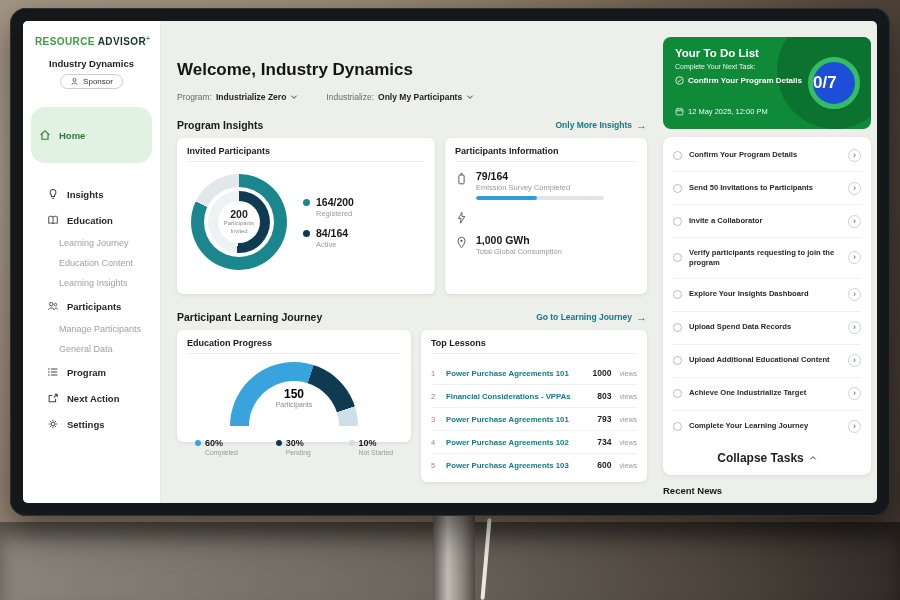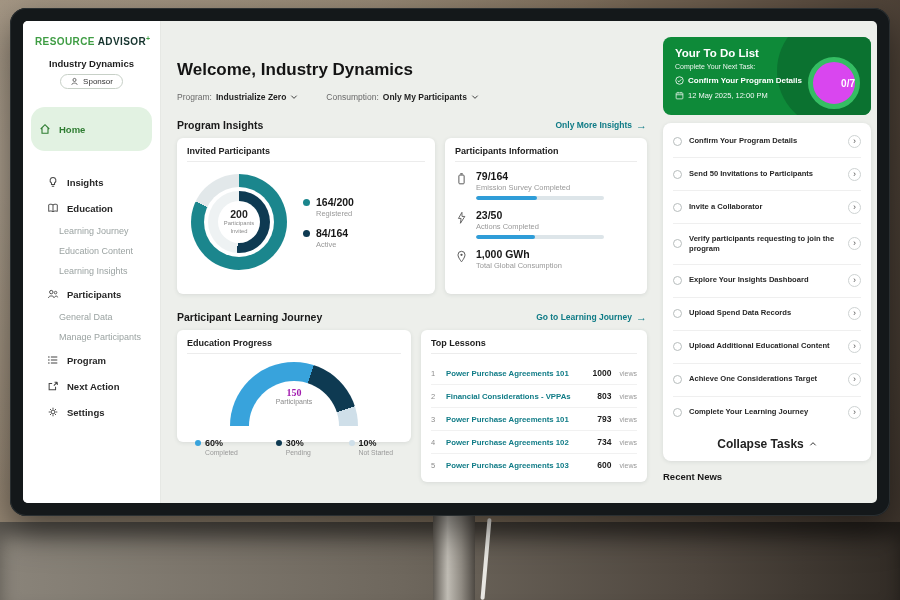--- a/index.html
+++ b/index.html
@@ -27,21 +27,21 @@
   .sidebar { position:absolute; left:0; top:0; bottom:0; width:138px; background:#fff; border-right:1px solid #e6e8e4; padding-top:14px; }
   .logo { padding:0 12px; font-size:10px; font-weight:bold; letter-spacing:.4px; white-space:nowrap; }
   .logo .res { color:#3f9d44; }
   .logo .adv { color:#16342e; }
   .logo sup { font-size:7px; color:#3f9d44; }
   .org { font-size:9.5px; font-weight:bold; text-align:center; margin-top:11px; color:#1d1d1d; }
   .sponsor { display:flex; align-items:center; gap:4px; border:1px solid #c7d0c7; border-radius:10px;
     padding:2px 9px; margin:5px auto 2px; width:max-content; font-size:8px; color:#333; cursor:pointer; }
   .nav-item { display:flex; align-items:center; gap:8px; padding:7px 24px; font-size:9.5px; font-weight:bold; color:#272727; cursor:pointer; }
   .nav-item svg { width:12px; height:12px; color:#454545; flex:none; }
-  .nav-item.active { background:#e2f2e2; border-radius:14px; margin:18px 8px; padding:16px 8px; color:#2f7d32; }
+  .nav-item.active { background:#e2f2e2; border-radius:14px; margin:18px 8px; padding:22px 8px; color:#2f7d32; }
   .nav-item.active svg { color:#2f7d32; }
   .nav-sub { padding:5px 14px 5px 36px; font-size:9px; color:#9ba3a2; cursor:pointer; }
 
   
   .main { position:absolute; left:138px; top:0; bottom:0; width:498px; padding:14px 12px 0 16px;margin-top:17px; }
   .page-title { font-size:17px; font-weight:bold; color:#141414; margin:8px 0 12px; }
   .filters { display:flex; gap:28px; align-items:center; }
   .filter { display:flex; align-items:center; cursor:pointer; }
   .flabel { font-size:8.5px; color:#6a6a6a; }
   .fvalue { font-size:8.5px; font-weight:bold; color:#1f1f1f; margin-left:4px; }
@@ -76,47 +76,47 @@
   .iv { font-size:10.5px; font-weight:bold; color:#171717; }
   .il { font-size:7.5px; color:#999; margin:1px 0 4px; }
   .bar { height:4px; background:#dde5e9; border-radius:2px; width:128px; position:relative; overflow:hidden; }
   .bar-fill { position:absolute; left:0; top:0; bottom:0; background:#2f9dd8; border-radius:2px; }
 
   .card-edu { width:234px; height:112px; }
   .gauge-wrap { width:128px; height:64px; margin:8px auto 0; position:relative; overflow:hidden; }
   .gauge-arc { position:absolute; left:0; top:0; width:128px; height:128px; border-radius:50%; }
   .gauge-hole { position:absolute; left:19px; top:19px; width:90px; height:90px; border-radius:50%; background:#fff; }
   .gauge-center { position:absolute; left:0; right:0; top:25px; text-align:center; }
-  .gc-v { font-size:10px; font-weight:bold; color:#a21caf;font-family:Liberation Serif, serif; }
+  .gc-v { font-size:12px; font-weight:bold; color:#000000; }
   .gc-l { font-size:7px; color:#8c8c8c; }
   .edu-legend { display:flex; justify-content:space-between; padding:12px 8px 0 8px; }
   .el-item { display:flex; gap:4px; align-items:flex-start; }
   .el-pct { font-size:9px; font-weight:bold; color:#171717; }
   .el-lbl { font-size:6.8px; color:#999; margin-top:1px; }
 
   .card-lessons { width:226px; height:152px; }
   .lesson-row { display:flex; align-items:center; gap:6px; padding:6px 0; border-bottom:1px solid #f1f1f1; }
   .lesson-row:last-child { border-bottom:none; }
   .lr-num { color:#8b8b8b; font-size:7.5px; width:9px; flex:none; }
   .lr-title { flex:1; color:#0f7b86; font-weight:bold; font-size:7.8px; cursor:pointer; }
   .lr-views { font-weight:bold; font-size:8.5px; color:#1d1d1d; }
   .lr-vlbl { color:#999; font-size:7px; margin-left:2px; }
 
   
   .todo { position:absolute; left:640px; top:16px; width:208px; }
-  .todo-head { background:#0e8a39; border-radius:8px; padding:10px 12px; color:#fff; position:relative; height:78px; overflow:hidden; }
+  .todo-head { background:#0e8a39; border-radius:8px; padding:10px 12px; color:#fff; position:relative; height:92px; overflow:hidden; }
   .todo-head::after { content:""; position:absolute; right:-22px; top:-24px; width:116px; height:116px; border-radius:50%; background:#0b7230; }
   .th-title { font-size:11.5px; font-weight:bold; position:relative; z-index:2; }
   .th-sub { font-size:7px; margin-top:4px; opacity:.92; position:relative; z-index:2; }
   .th-task { display:flex; gap:4px; align-items:center; font-size:8px; font-weight:bold; margin-top:6px; width:132px; position:relative; z-index:2; }
-  .th-date { display:flex; gap:4px; align-items:center; font-size:7.5px; margin-top:6px; opacity:.95; position:relative; z-index:2; }
+  .th-date { display:flex; gap:4px; align-items:center; font-size:7.5px; margin-top:22px; opacity:.95; position:relative; z-index:2; }
   .th-task svg, .th-date svg { width:9px; height:9px; flex:none; }
   .th-ring { position:absolute; right:11px; top:20px; width:52px; height:52px; border-radius:50%;
-    border:5px solid #35bd63; background:#d946ef; display:flex; align-items:center; justify-content:flex-end;
-    font-size:10px; font-weight:bold; z-index:3; }
+    border:5px solid #35bd63; background:#1d4ed8; display:flex; align-items:center; justify-content:flex-start;
+    font-size:17px; font-weight:bold; z-index:3; }
   .todo-card { background:#fff; border-radius:8px; margin-top:8px; padding:2px 10px; box-shadow:0 1px 4px rgba(25,45,45,.10); }
   .task-row { display:flex; align-items:center; gap:7px; padding:9.5px 0; border-bottom:1px solid #efefef; cursor:pointer; }
   .task-check { width:9px; height:9px; border:1.2px solid #b7bdbd; border-radius:50%; flex:none; cursor:pointer; }
   .task-label { flex:1; font-size:7.6px; font-weight:bold; color:#282828; line-height:1.35; }
   .task-go { width:13px; height:13px; border:1px solid #ced3d3; border-radius:50%; color:#555; font-size:9px;
     display:flex; align-items:center; justify-content:center; flex:none; padding-bottom:1px; }
   .collapse { display:flex; justify-content:center; align-items:center; gap:5px; padding:8px 0; font-size:12px; font-weight:bold; color:#222; cursor:pointer; }
   .collapse svg { width:8px; height:8px; }
   .recent-news { margin-top:10px; font-size:9.5px; font-weight:bold; color:#191919; }
 </style>
@@ -167,22 +167,22 @@
       <div class="nav-sub">Learning Insights</div>
       <div class="nav-item">
         <svg viewBox="0 0 14 14">
               <circle cx="5" cy="4.8" r="2" fill="none" stroke="currentColor" stroke-width="1.1"></circle>
               <path d="M1.8 11.5 c0-3 6.4-3 6.4 0" fill="none" stroke="currentColor" stroke-width="1.1"></path>
               <circle cx="10" cy="5.4" r="1.5" fill="none" stroke="currentColor" stroke-width="1"></circle>
               <path d="M8.8 11 c.4-2.2 3.6-2.2 3.6 0" fill="none" stroke="currentColor" stroke-width="1"></path>
             </svg>
         <span>Participants</span>
       </div>
+      <div class="nav-sub">Manage Participants</div>
       <div class="nav-sub">General Data</div>
-      <div class="nav-sub">Manage Participants</div>
       <div class="nav-item">
         <svg viewBox="0 0 14 14">
               <path d="M4.5 3.5 H12 M4.5 7 H12 M4.5 10.5 H12" fill="none" stroke="currentColor" stroke-width="1.2"></path>
               <circle cx="2.2" cy="3.5" r=".9" fill="currentColor"></circle>
               <circle cx="2.2" cy="7" r=".9" fill="currentColor"></circle>
               <circle cx="2.2" cy="10.5" r=".9" fill="currentColor"></circle>
             </svg>
         <span>Program</span>
       </div>
       <div class="nav-item">
@@ -206,21 +206,21 @@
     <h1 class="page-title">Welcome, Industry Dynamics</h1>
     <div class="filters">
       <div class="filter">
         <span class="flabel">Program:</span>
         <span class="fvalue">Industrialize Zero</span>
         <svg class="chev" viewBox="0 0 12 10">
               <polyline points="2,3 6,7 10,3" fill="none" stroke="currentColor" stroke-width="1.4"></polyline>
             </svg>
       </div>
       <div class="filter">
-        <span class="flabel">Consumption:</span>
+        <span class="flabel">Industrialize:</span>
         <span class="fvalue">Only My Participants</span>
         <svg class="chev" viewBox="0 0 12 10">
               <polyline points="2,3 6,7 10,3" fill="none" stroke="currentColor" stroke-width="1.4"></polyline>
             </svg>
       </div>
     </div>
 
     <div class="sec-row">
       <div class="sec-title">Program Insights</div>
       <div class="sec-link">
@@ -274,27 +274,20 @@
             <div class="il">Emission Survey Completed</div>
             <div class="bar">
                   <div class="bar-fill" style="width: 48%;"></div>
                 </div>
           </div>
         </div>
         <div class="info-row">
           <svg class="info-icon" viewBox="0 0 14 16">
                 <path d="M7.5 1.5 L3.5 8.5 H6.5 L5.8 14 L10.8 6.2 H7.6 Z" fill="none" stroke="currentColor" stroke-width="1"></path>
               </svg>
-          <div>
-            <div class="iv">23/50</div>
-            <div class="il">Actions Completed</div>
-            <div class="bar">
-                  <div class="bar-fill" style="width: 46%;"></div>
-                </div>
-          </div>
         </div>
         <div class="info-row">
           <svg class="info-icon" viewBox="0 0 14 16">
                 <path d="M7 1.5 a4 4 0 0 1 4 4 c0 3 -4 8 -4 8 s-4 -5 -4 -8 a4 4 0 0 1 4 -4 Z" fill="none" stroke="currentColor" stroke-width="1.1"></path>
                 <circle cx="7" cy="5.5" r="1.3" fill="currentColor"></circle>
               </svg>
           <div>
             <div class="iv">1,000 GWh</div>
             <div class="il">Total Global Consumption</div>
           </div>
@@ -436,21 +429,21 @@
         <span class="task-label">Upload Spend Data Records</span>
         <span class="task-go">›</span>
       </div>
       <div class="task-row">
         <span class="task-check"></span>
         <span class="task-label">Upload Additional Educational Content</span>
         <span class="task-go">›</span>
       </div>
       <div class="task-row">
         <span class="task-check"></span>
-        <span class="task-label">Achieve One Considerations Target</span>
+        <span class="task-label">Achieve One Industrialize Target</span>
         <span class="task-go">›</span>
       </div>
       <div class="task-row" style="border-bottom:none;">
         <span class="task-check"></span>
         <span class="task-label">Complete Your Learning Journey</span>
         <span class="task-go">›</span>
       </div>
       <div class="collapse">
         <span>Collapse Tasks</span>
         <svg viewBox="0 0 12 10">

